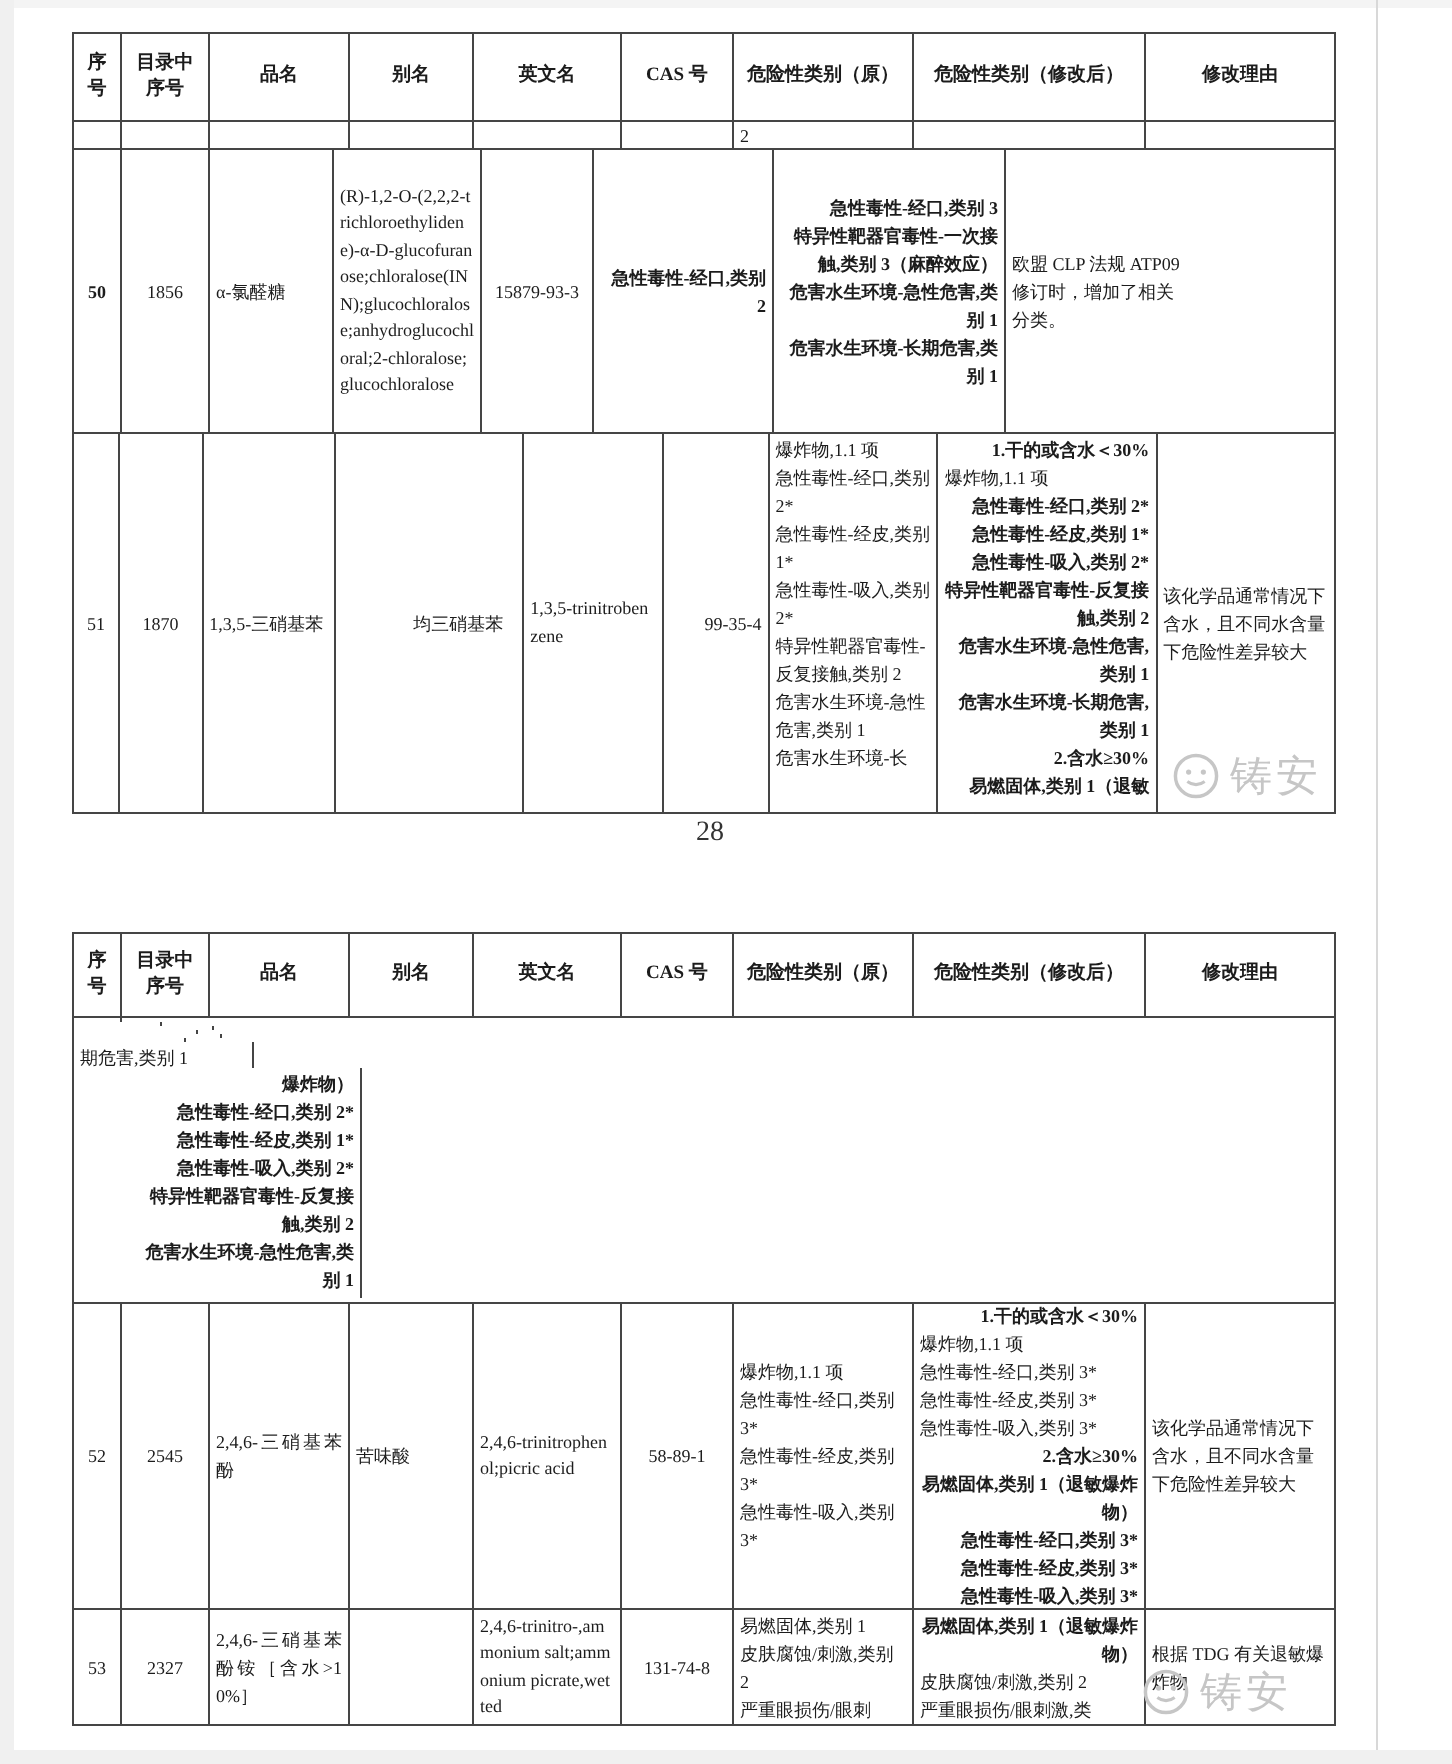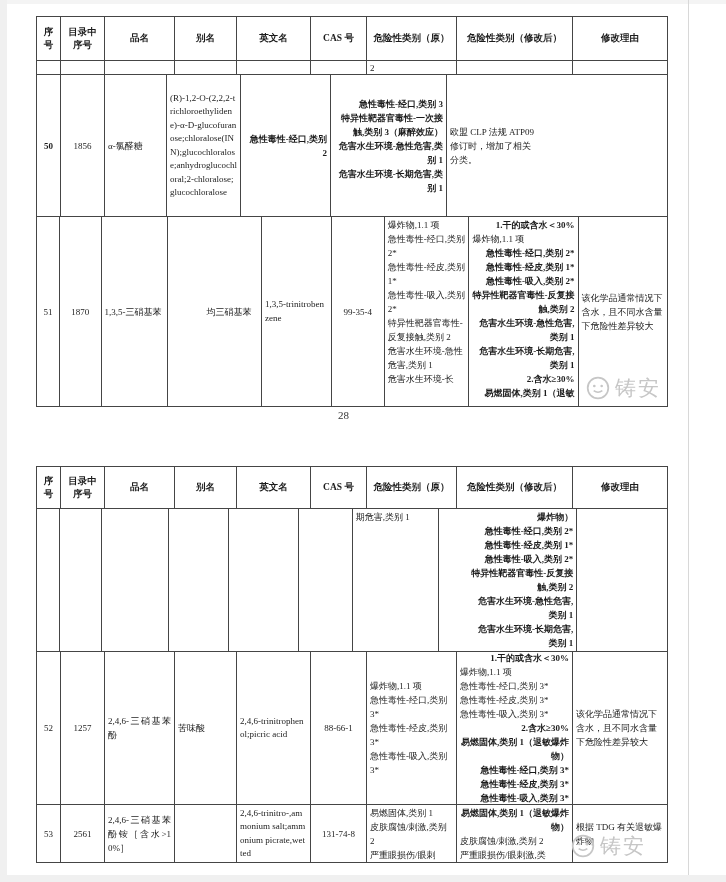--- a/index.html
+++ b/index.html
@@ -23,22 +23,22 @@
   .tcell:last-child { border-right:none; }
   .tcell.vt { justify-content:flex-start; }
   .hdr .tcell { justify-content:center; text-align:center; font-weight:bold;
                 font-size:9.5px; line-height:12.5px; }
   .a-c { text-align:center; }
   .a-l { text-align:left; }
   .a-j { text-align:justify; word-break:break-all; }
   .a-ba{ text-align:left; word-break:break-all; line-height:13.5px; }
   .ln.b { font-weight:bold;text-align:right; }
 
-  .pagenum { position:absolute; left:338px; width:24px; text-align:left;
-             font-size:11px; color:#333; }
+  .pagenum { position:absolute; left:338px; width:24px; text-align:right;
+             font-size:14px; color:#333; }
 
   .watermark { position:absolute; display:flex; align-items:center; gap:4px;
                color:#c6c6c6; z-index:5; pointer-events:none; }
   .watermark .wm-text { font-size:21px; letter-spacing:2px;
                         font-family:"Liberation Sans","DejaVu Sans",sans-serif; }
   .watermark svg { display:block; }
 </style>
 </head>
 <body>
 
@@ -79,20 +79,23 @@
         </div>
         <div class="tcell a-c" style="width: 44px;">
           <div class="ln">1856</div>
         </div>
         <div class="tcell a-l" style="width: 62px;">
           <div class="ln">α-氯醛糖</div>
         </div>
         <div class="tcell a-ba" style="width: 74px; align-items: center;">
           <div class="ln">(R)-1,2-O-(2,2,2-trichloroethylidene)-α-D-glucofuranose;chloralose(INN);glucochloralose;anhydroglucochloral;2-chloralose;glucochloralose</div>
         </div>
+        <div class="tcell a-c" style="width: 56px;">
+          <div class="ln">15879-93-3</div>
+        </div>
         <div class="tcell a-l" style="width: 90px;">
           <div class="ln b">急性毒性-经口,类别 2</div>
         </div>
         <div class="tcell a-l" style="width: 116px;">
           <div class="ln b">急性毒性-经口,类别 3</div>
           <div class="ln b">特异性靶器官毒性-一次接触,类别 3（麻醉效应）</div>
           <div class="ln b">危害水生环境-急性危害,类别 1</div>
           <div class="ln b">危害水生环境-长期危害,类别 1</div>
         </div>
         <div class="tcell a-l" style="width: 94px;">
@@ -108,21 +111,21 @@
         </div>
         <div class="tcell a-j" style="width: 70px;">
           <div class="ln">1,3,5-三硝基苯</div>
         </div>
         <div class="tcell a-l" style="width: 62px; margin-left: 36px;">
           <div class="ln">均三硝基苯</div>
         </div>
         <div class="tcell a-ba" style="width: 74px;">
           <div class="ln">1,3,5-trinitrobenzene</div>
         </div>
-        <div class="tcell a-c" style="width: 56px;">
+        <div class="tcell a-c" style="width: 56px; text-align: right;">
           <div class="ln">99-35-4</div>
         </div>
         <div class="tcell a-l vt" style="width: 90px;">
           <div class="ln">爆炸物,1.1 项</div>
           <div class="ln">急性毒性-经口,类别 2*</div>
           <div class="ln">急性毒性-经皮,类别 1*</div>
           <div class="ln">急性毒性-吸入,类别 2*</div>
           <div class="ln">特异性靶器官毒性-反复接触,类别 2</div>
           <div class="ln">危害水生环境-急性危害,类别 1</div>
           <div class="ln">危害水生环境-长</div>
@@ -151,21 +154,21 @@
         <div class="tcell a-c" style="width: 24px;">序号</div>
         <div class="tcell a-c" style="width: 44px;">目录中序号</div>
         <div class="tcell a-j" style="width: 70px;">品名</div>
         <div class="tcell a-l" style="width: 62px;">别名</div>
         <div class="tcell a-ba" style="width: 74px;">英文名</div>
         <div class="tcell a-c" style="width: 56px;">CAS 号</div>
         <div class="tcell a-l" style="width: 90px;">危险性类别（原）</div>
         <div class="tcell a-l" style="width: 116px;">危险性类别（修改后）</div>
         <div class="tcell a-l" style="width: 94px;">修改理由</div>
       </div>
-      <div class="trow" style="height: 143px;">
+      <div class="trow" style="height: 143px; flex-direction: column;">
         <div class="tcell a-c" style="width: 24px;"></div>
         <div class="tcell a-c" style="width: 44px;"></div>
         <div class="tcell a-j" style="width: 70px;"></div>
         <div class="tcell a-l" style="width: 62px;"></div>
         <div class="tcell a-ba" style="width: 74px;"></div>
         <div class="tcell a-c" style="width: 56px;"></div>
         <div class="tcell a-l vt" style="width: 90px;">
           <div class="ln">期危害,类别 1</div>
         </div>
         <div class="tcell a-l vt" style="width: 116px; margin-left: 28px;">
@@ -177,33 +180,33 @@
           <div class="ln b">危害水生环境-急性危害,类别 1</div>
           <div class="ln b">危害水生环境-长期危害,类别 1</div>
         </div>
         <div class="tcell a-l" style="width: 94px;"></div>
       </div>
       <div class="trow" style="height: 153px;">
         <div class="tcell a-c" style="width: 24px;">
           <div class="ln">52</div>
         </div>
         <div class="tcell a-c" style="width: 44px;">
-          <div class="ln">1257</div>
+          <div class="ln">2545</div>
         </div>
         <div class="tcell a-j" style="width: 70px;">
           <div class="ln">2,4,6-三硝基苯酚</div>
         </div>
         <div class="tcell a-l" style="width: 62px;">
           <div class="ln">苦味酸</div>
         </div>
         <div class="tcell a-ba" style="width: 74px;">
           <div class="ln">2,4,6-trinitrophenol;picric acid</div>
         </div>
         <div class="tcell a-c" style="width: 56px;">
-          <div class="ln">88-66-1</div>
+          <div class="ln">58-89-1</div>
         </div>
         <div class="tcell a-l" style="width: 90px;">
           <div class="ln">爆炸物,1.1 项</div>
           <div class="ln">急性毒性-经口,类别 3*</div>
           <div class="ln">急性毒性-经皮,类别 3*</div>
           <div class="ln">急性毒性-吸入,类别 3*</div>
         </div>
         <div class="tcell a-l" style="width: 116px;">
           <div class="ln b">1.干的或含水＜30%</div>
           <div class="ln">爆炸物,1.1 项</div>
@@ -218,21 +221,21 @@
         </div>
         <div class="tcell a-l" style="width: 94px;">
           <div class="ln">该化学品通常情况下含水，且不同水含量下危险性差异较大</div>
         </div>
       </div>
       <div class="trow" style="height: 57px;">
         <div class="tcell a-c" style="width: 24px;">
           <div class="ln">53</div>
         </div>
         <div class="tcell a-c" style="width: 44px;">
-          <div class="ln">2561</div>
+          <div class="ln">2327</div>
         </div>
         <div class="tcell a-j" style="width: 70px;">
           <div class="ln">2,4,6-三硝基苯酚铵［含水&gt;10%］</div>
         </div>
         <div class="tcell a-l" style="width: 62px;"></div>
         <div class="tcell a-ba" style="width: 74px;">
           <div class="ln">2,4,6-trinitro-,ammonium salt;ammonium picrate,wetted</div>
         </div>
         <div class="tcell a-c" style="width: 56px;">
           <div class="ln">131-74-8</div>

